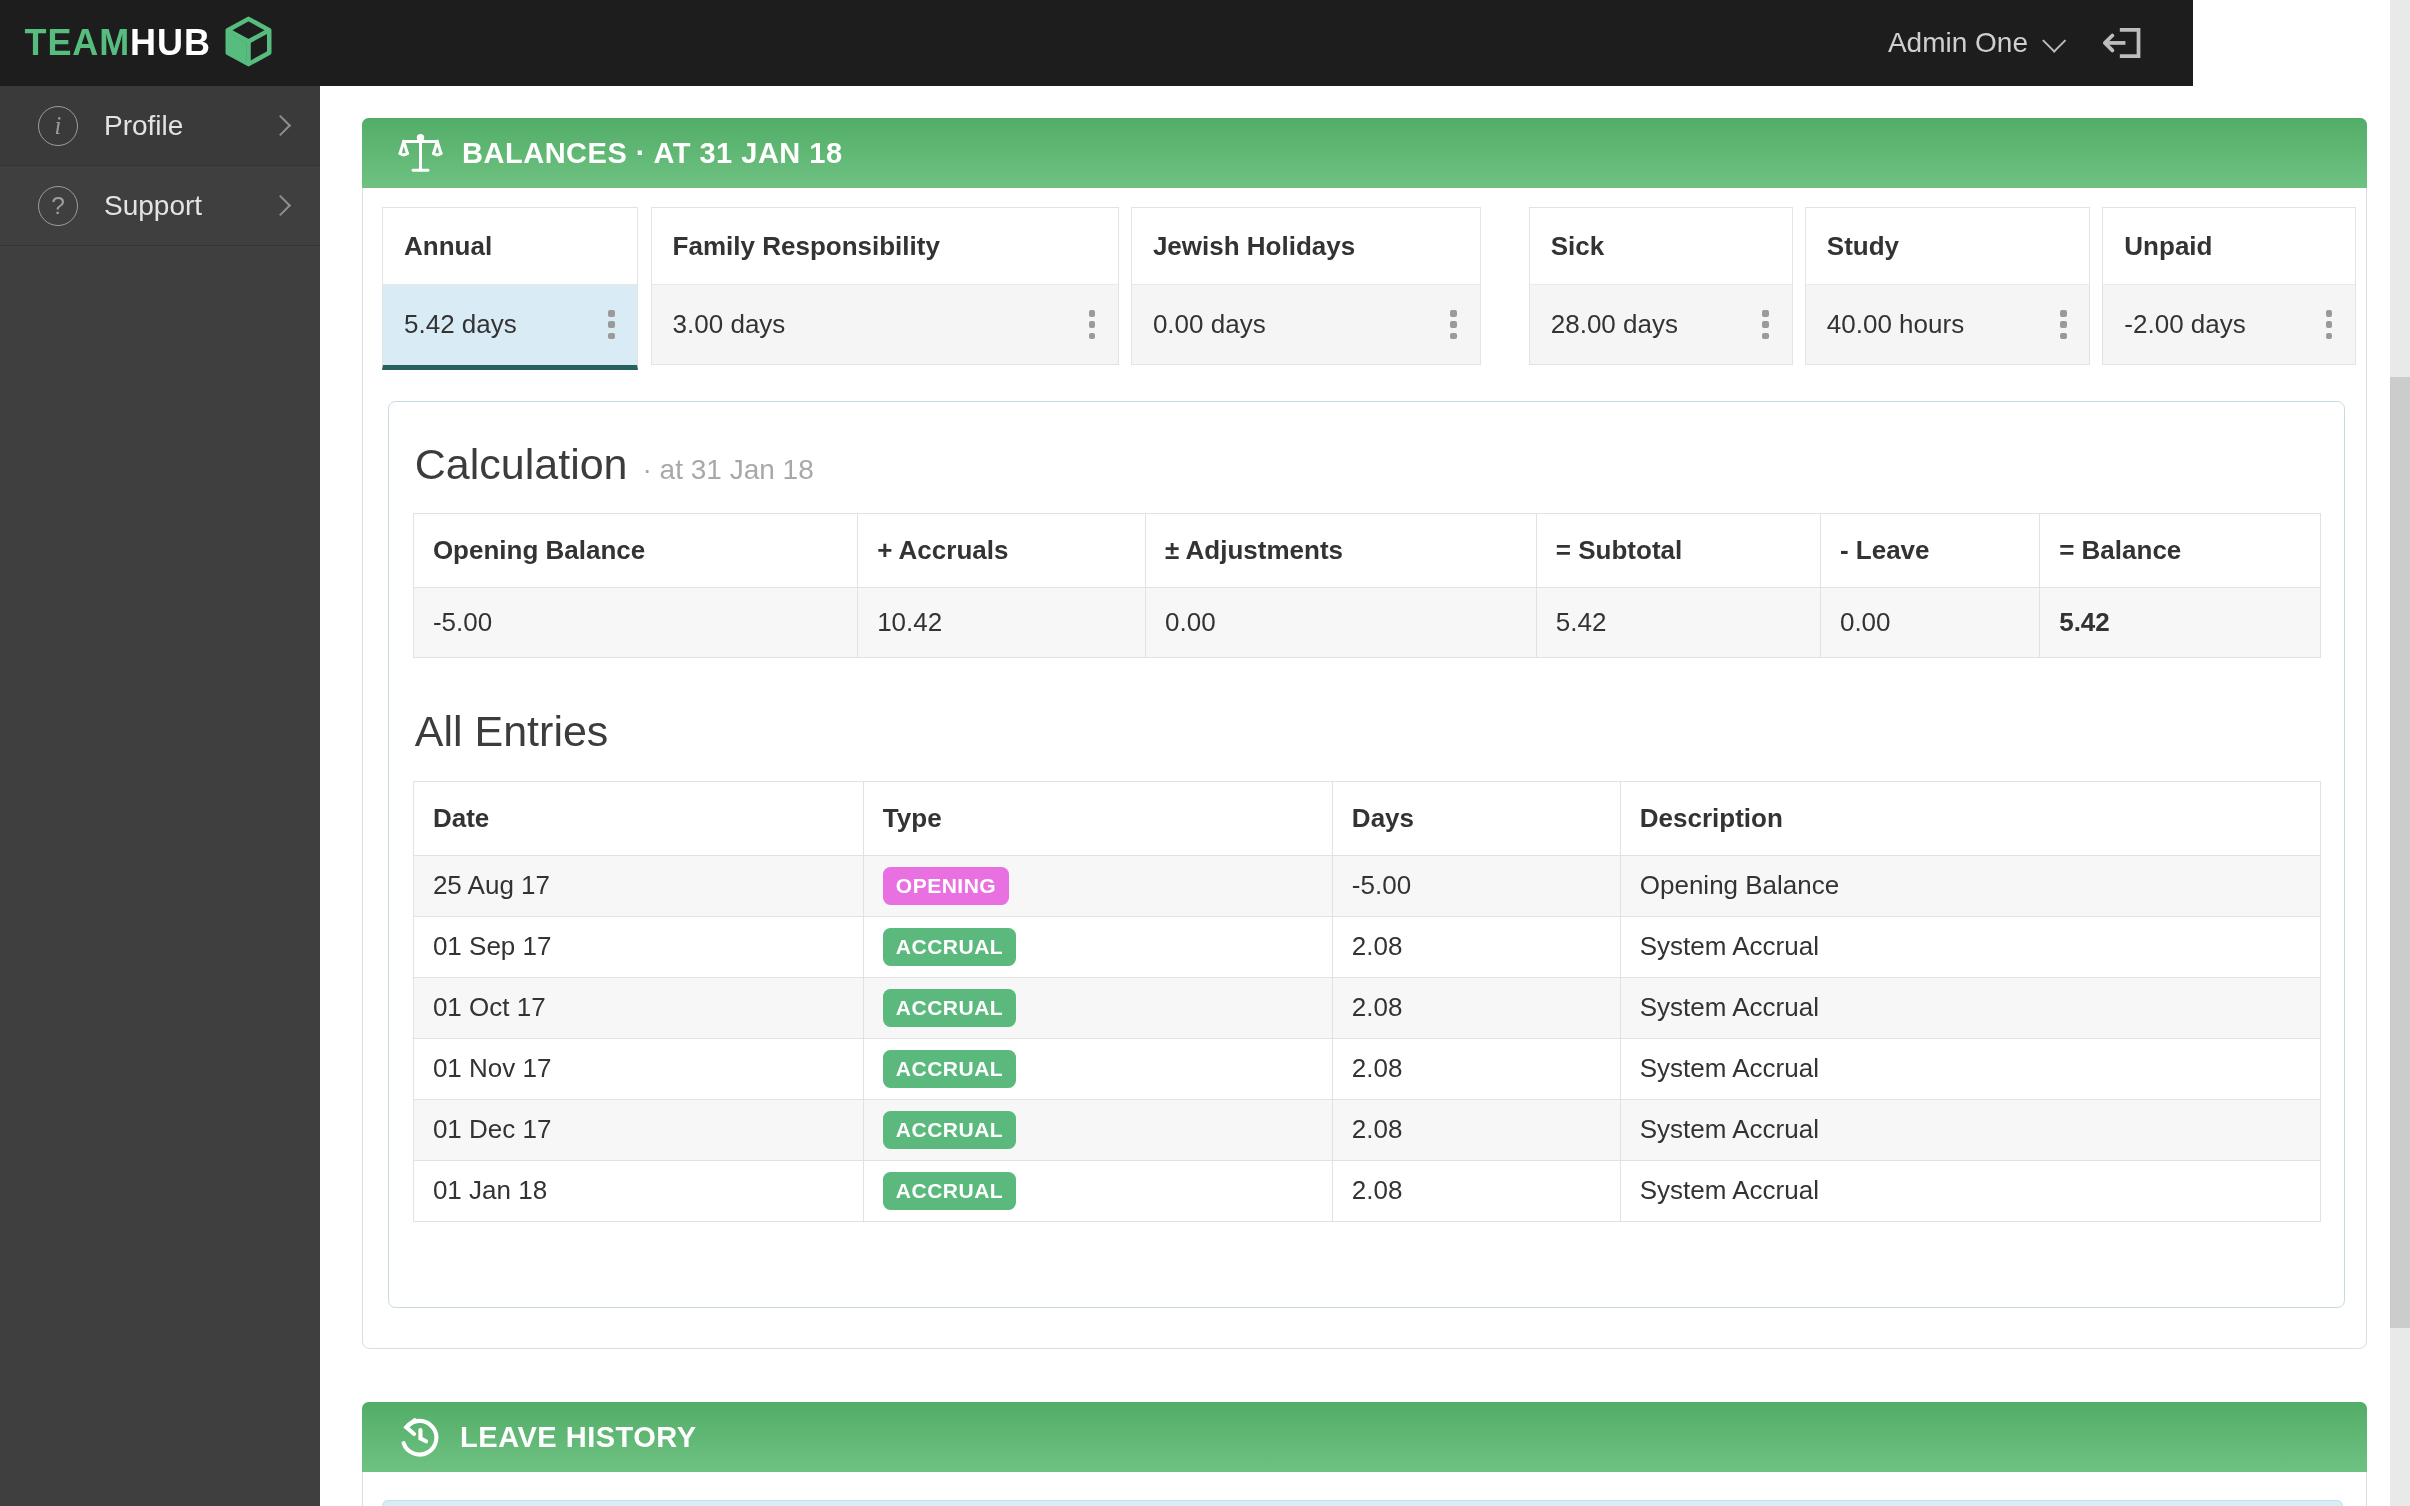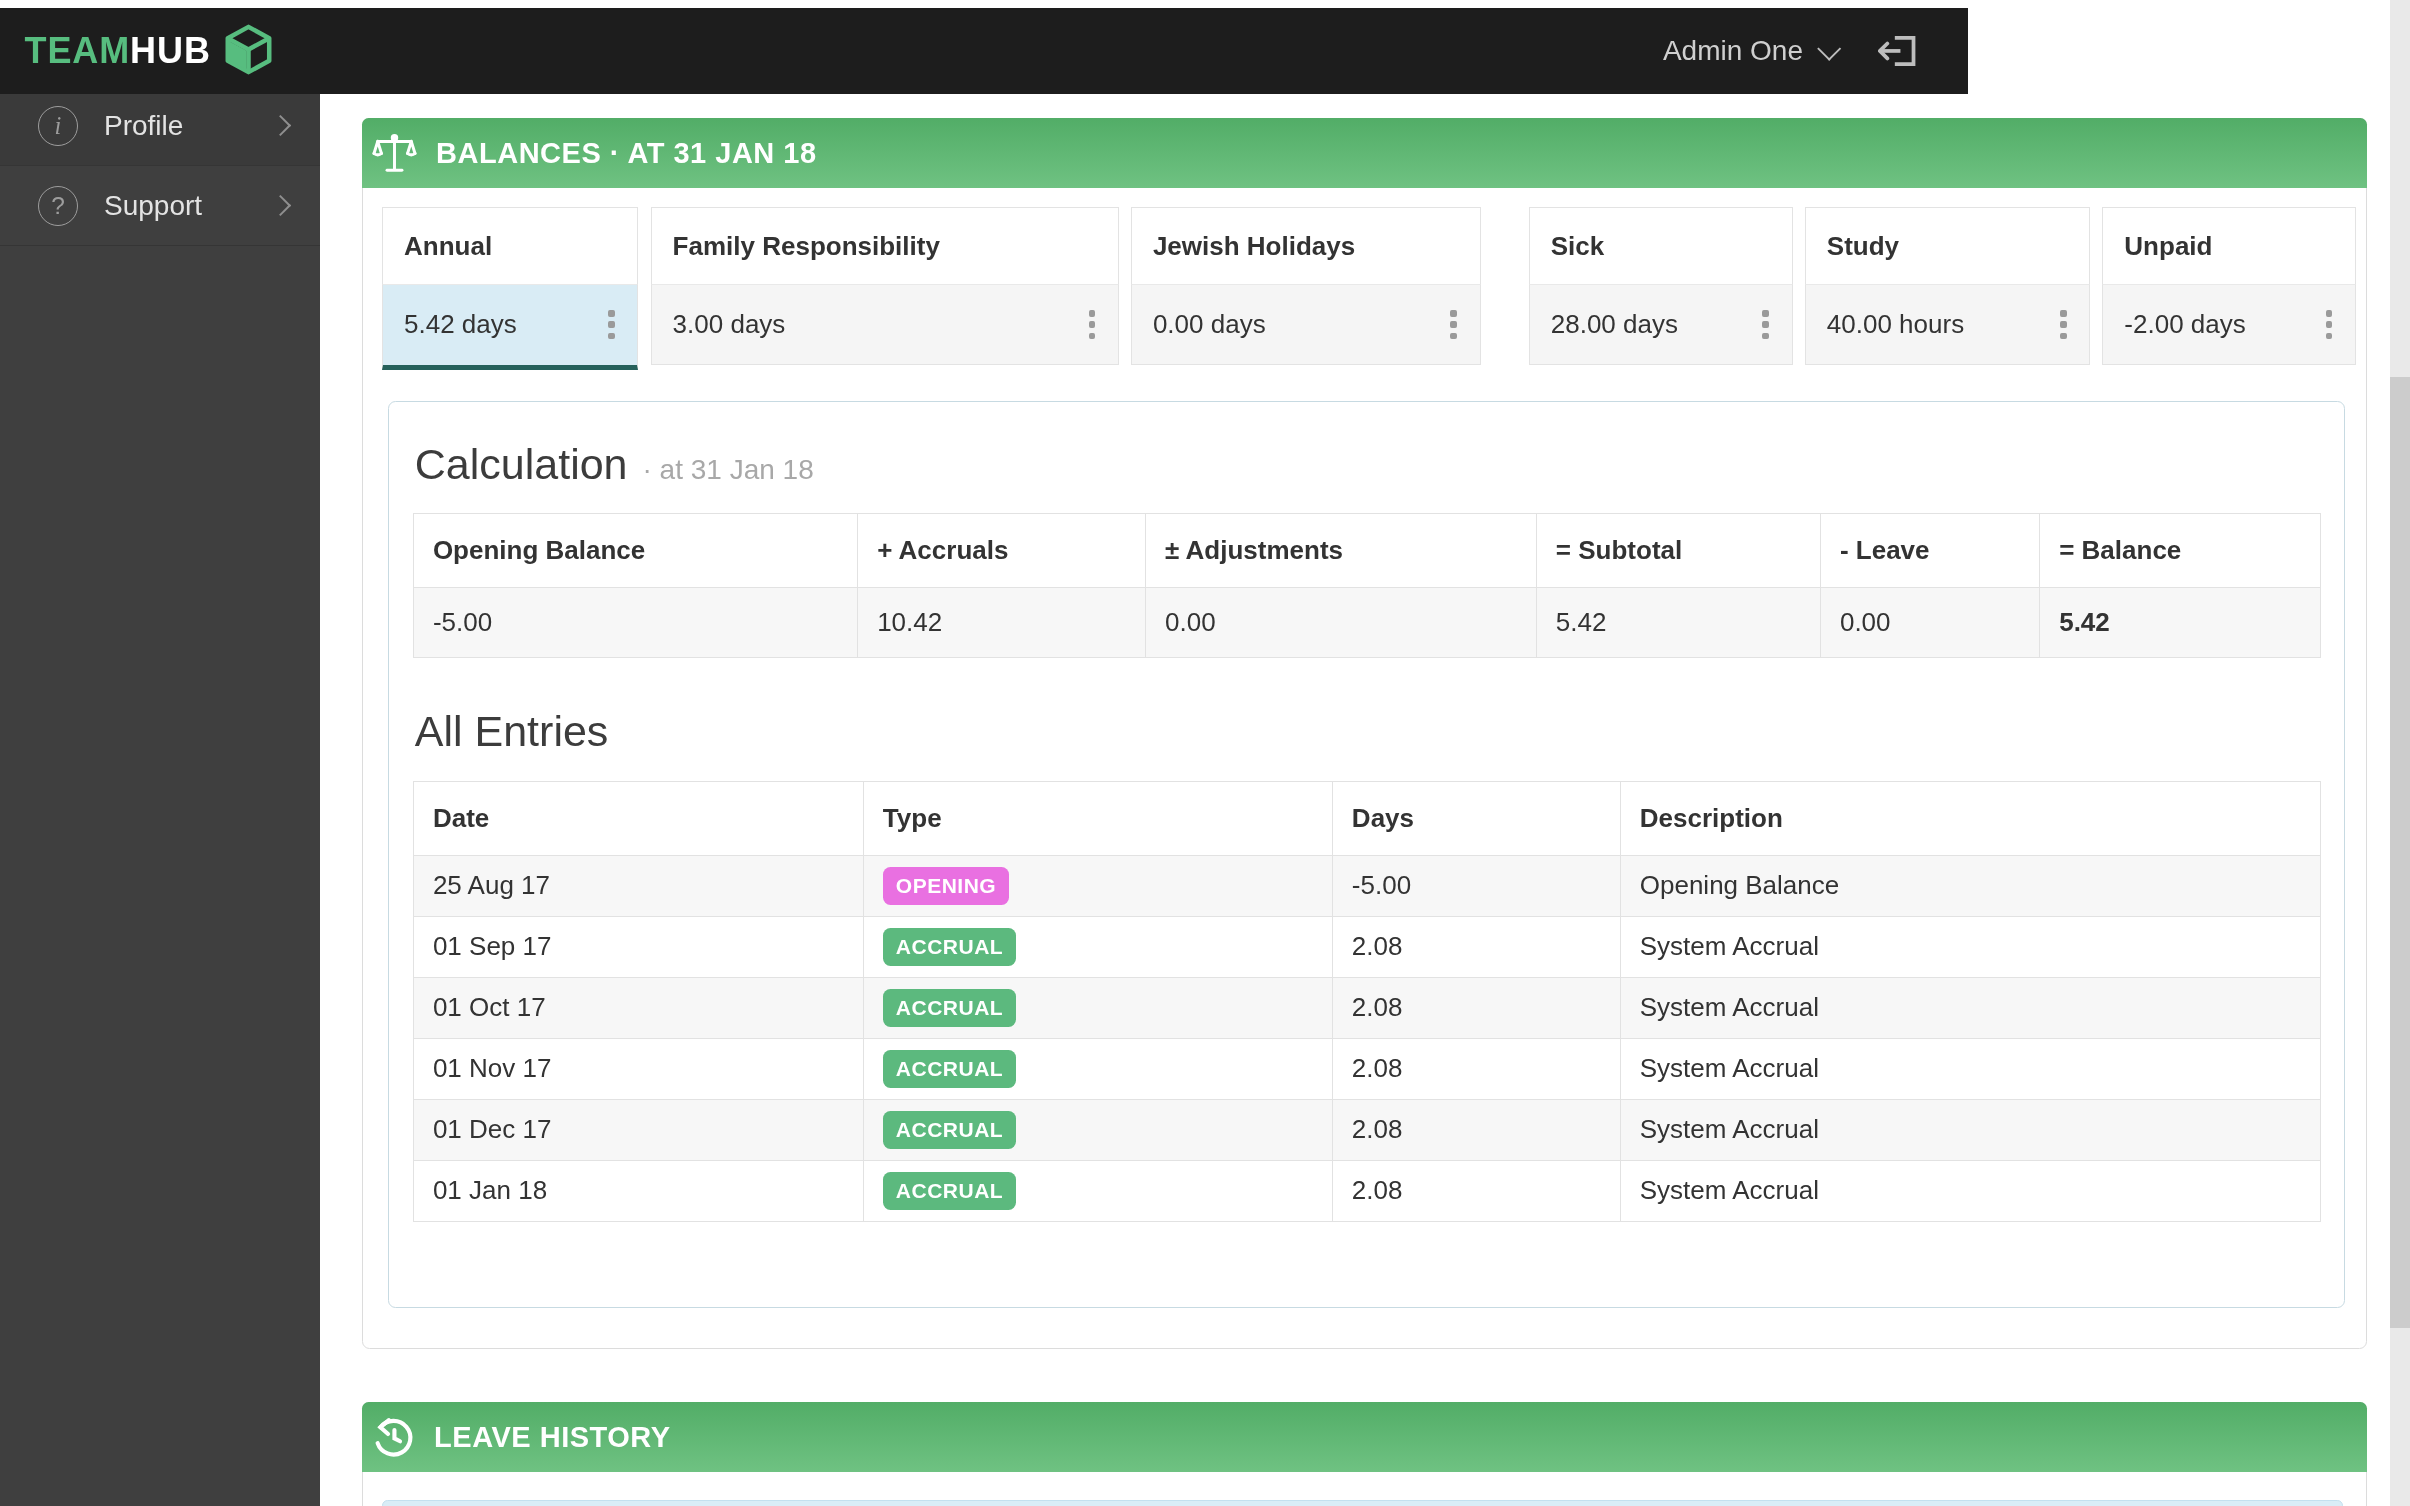--- a/index.html
+++ b/index.html
@@ -3,21 +3,21 @@
 <meta charset="utf-8">
 <style>
   html,body{margin:0;padding:0;}
   body{
     width:2411px;height:1507px;overflow:hidden;position:relative;
     font-family:"Liberation Sans","DejaVu Sans",sans-serif;
     background:#ffffff;color:#333;
   }
   
   .topbar{
-    position:absolute;left:0;top:8px;width:1968px;height:86px;
+    position:absolute;left:0;top:0;width:2193px;height:86px;
     background:#1d1d1d;display:flex;align-items:center;justify-content:space-between;
     box-sizing:border-box;padding:0 47px 0 24.5px;z-index:5;
   }
   .brand{display:flex;align-items:center;gap:13px;}
   .brand-text{font-size:36px;font-weight:bold;letter-spacing:0.9px;}
   .brand-team{color:var(--brand_green,#57bd7f);}
   .brand-hub{color:#ffffff;}
   .topbar-right{display:flex;align-items:center;gap:43px;}
   .user-menu{display:flex;align-items:center;gap:15px;cursor:pointer;}
   .user-name{color:#cfcfcf;font-size:28px;}
@@ -43,21 +43,21 @@
   .section-card{
     position:absolute;left:42px;width:2005px;background:#fff;
     border:0.9px solid #dcdcdc;border-radius:7.5px;box-sizing:border-box;
   }
   .balances-card{top:32px;height:1231px;}
   .history-card{top:1316px;height:282px;}
   .green-header{
     height:70px;border-radius:6.6px 6.6px 0 0;display:flex;align-items:center;gap:19px;
     background:linear-gradient(180deg,var(--header_gradient_top,#52ad67),var(--header_gradient_bottom,#6fc282));
     color:#fff;font-size:29px;font-weight:bold;letter-spacing:0.5px;
-    box-sizing:border-box;padding:0 10px;margin:-0.9px -0.9px 0 -0.9px;
+    box-sizing:border-box;padding:0 36px;margin:-0.9px -0.9px 0 -0.9px;
   }
   .green-header svg{display:block;}
   
   .cards-row{display:flex;gap:12.2px;margin:19px 10px 0 19px;}
   .bcard{display:flex;flex-direction:column;min-width:0;}
   .bcard .bhead{
     border:0.9px solid #e3e3e3;border-bottom:0.9px solid #e9e9e9;background:#fff;
     font-size:26px;font-weight:bold;color:#333;padding:22.6px 21px;white-space:nowrap;
     overflow:hidden;box-sizing:border-box;
   }

